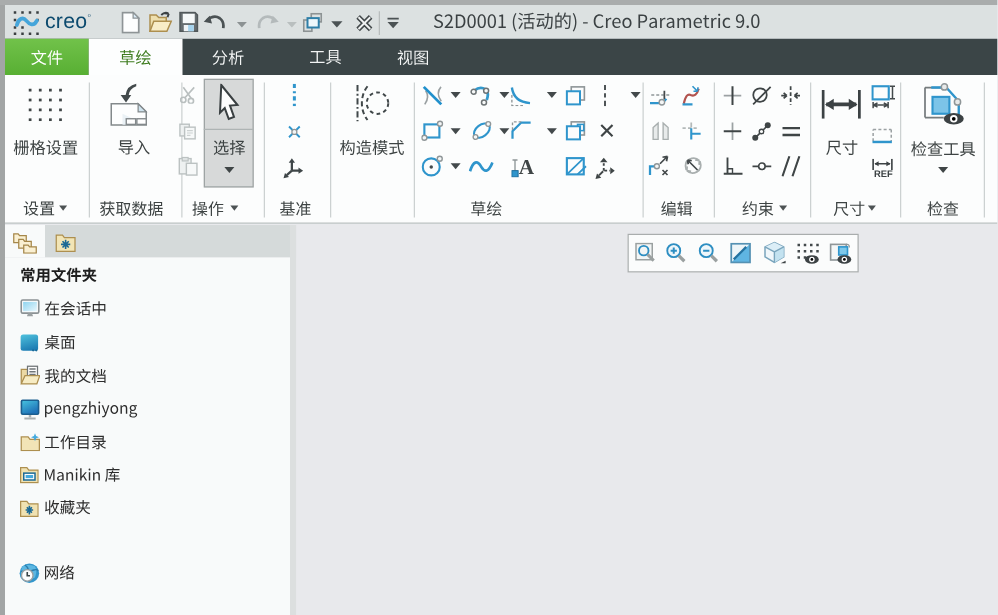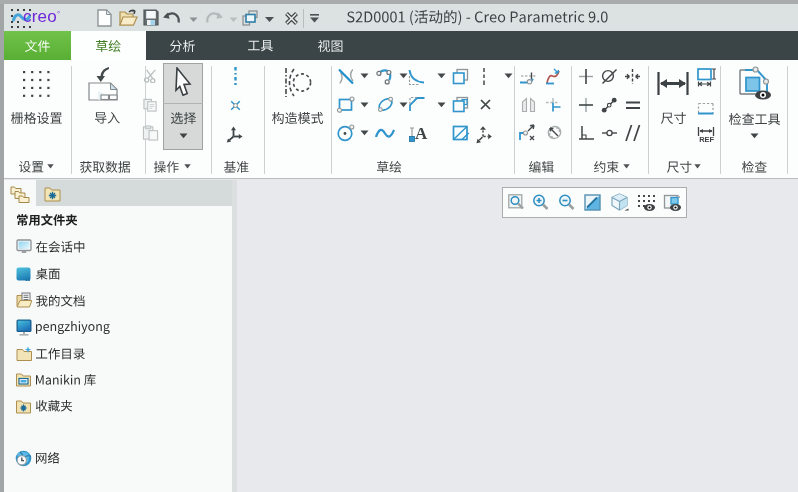--- a/index.html
+++ b/index.html
@@ -40,21 +40,21 @@
         <rect x="20" y="7" width="2" height="2"></rect>
       <rect x="2" y="13" width="2" height="2"></rect>
         <rect x="8" y="13" width="2" height="2"></rect>
       <rect x="2" y="18" width="2" height="2"></rect>
         <rect x="8" y="18" width="2" height="2"></rect>
         <rect x="14" y="18" width="2" height="2"></rect>
         <rect x="20" y="18" width="2" height="2"></rect>
     </g>
     <path d="M4.5 12 C6 6.5 9.5 5.5 12 8.5 C14.5 11.5 18 13.5 20.5 8.5" fill="none" stroke="#45a5da" stroke-width="3" stroke-linecap="round"></path>
   </svg>
-  <div class="abs" style="left:19px;top:3px;font-size:17px;color:#6d28d9;letter-spacing:0.2px;">creo<span style="font-size:9px;vertical-align:7px;">◦</span></div>
+  <div class="abs" style="left:32px;top:3px;font-size:17px;color:#0c4a6e;letter-spacing:0.2px;">creo<span style="font-size:9px;vertical-align:7px;">◦</span></div>
 
   <svg class="abs" style="left:93px;top:5px;" width="15" height="18" viewBox="0 0 15 18">
     <path d="M1 1 h8.5 L14 5.5 V17 H1 Z" fill="#fdfefe" stroke="#8e9496" stroke-width="1.4"></path>
     <path d="M9.5 1 L14 5.5 H9.5 Z" fill="#dbeaf5" stroke="#8e9496" stroke-width="1"></path>
   </svg>
 
   <svg class="abs" style="left:114px;top:4px;" width="20" height="20" viewBox="0 0 20 20">
     <path d="M2 6 V17 H15 V6 H9 L7 4 H2 Z" fill="#eedfae" stroke="#ad8f4f" stroke-width="1.2"></path>
     <path d="M2 17 L5 9 H19 L15.5 17 Z" fill="#f8edc8" stroke="#ad8f4f" stroke-width="1.2"></path>
     <path d="M11 4 Q14 1 17 3 M17 3 l-3.2 -0.4 M17 3 l-1 2.8" fill="none" stroke="#3c4244" stroke-width="1.6"></path>

